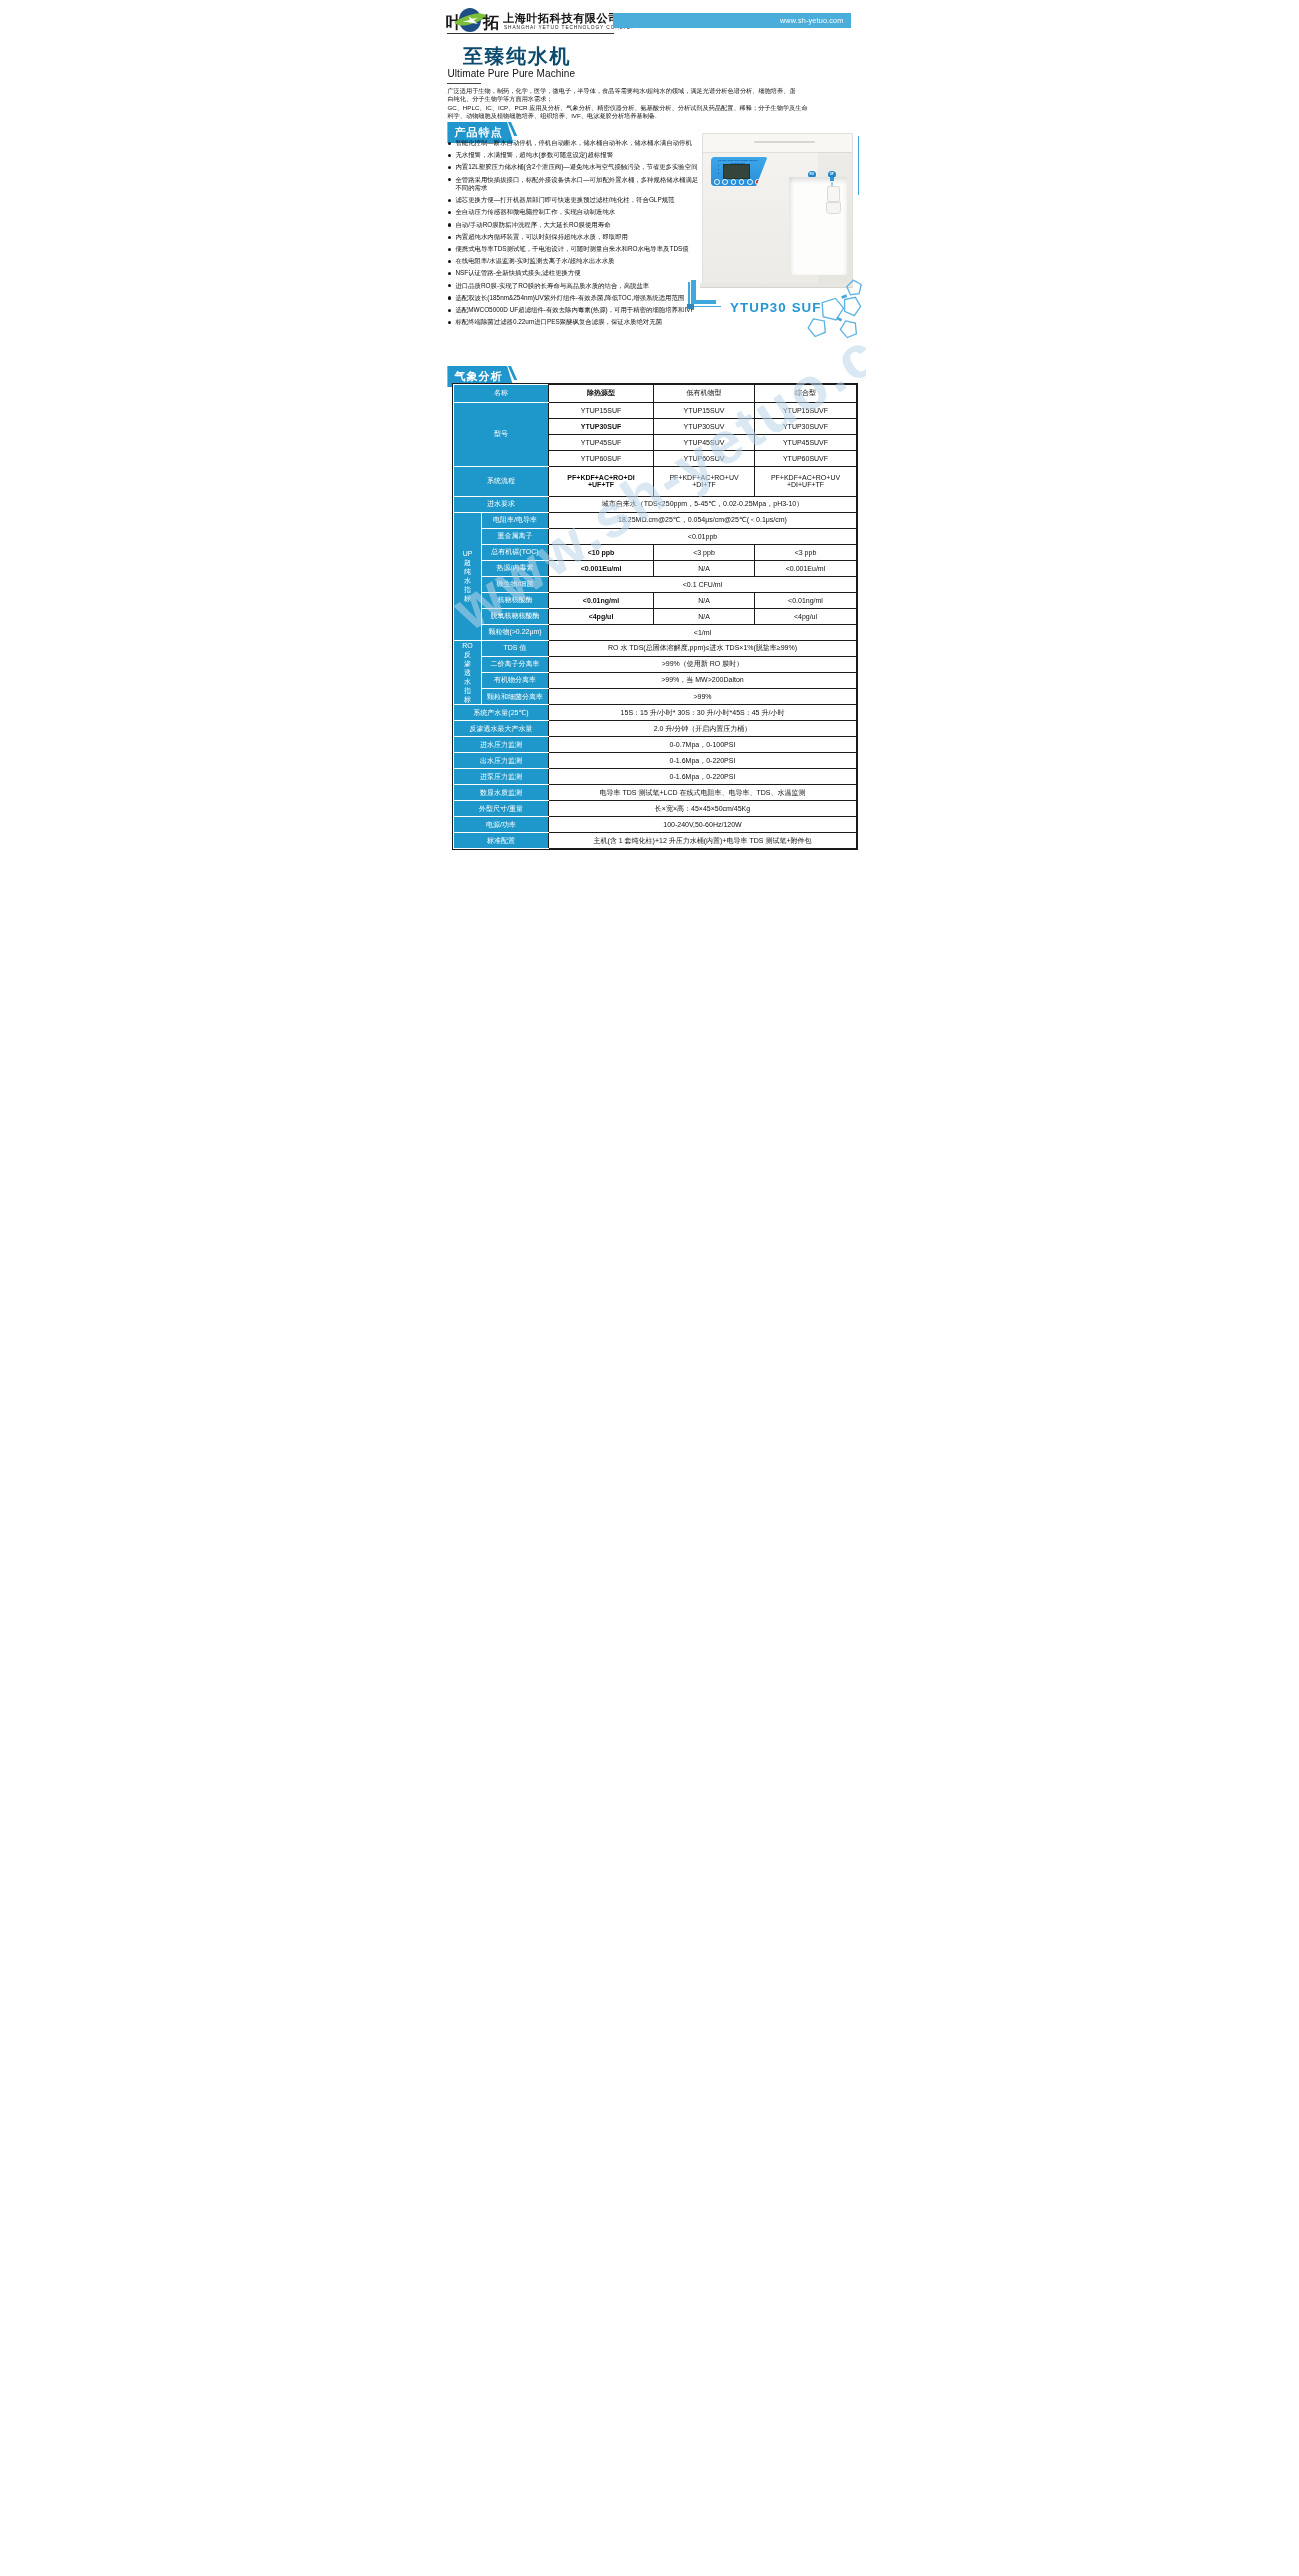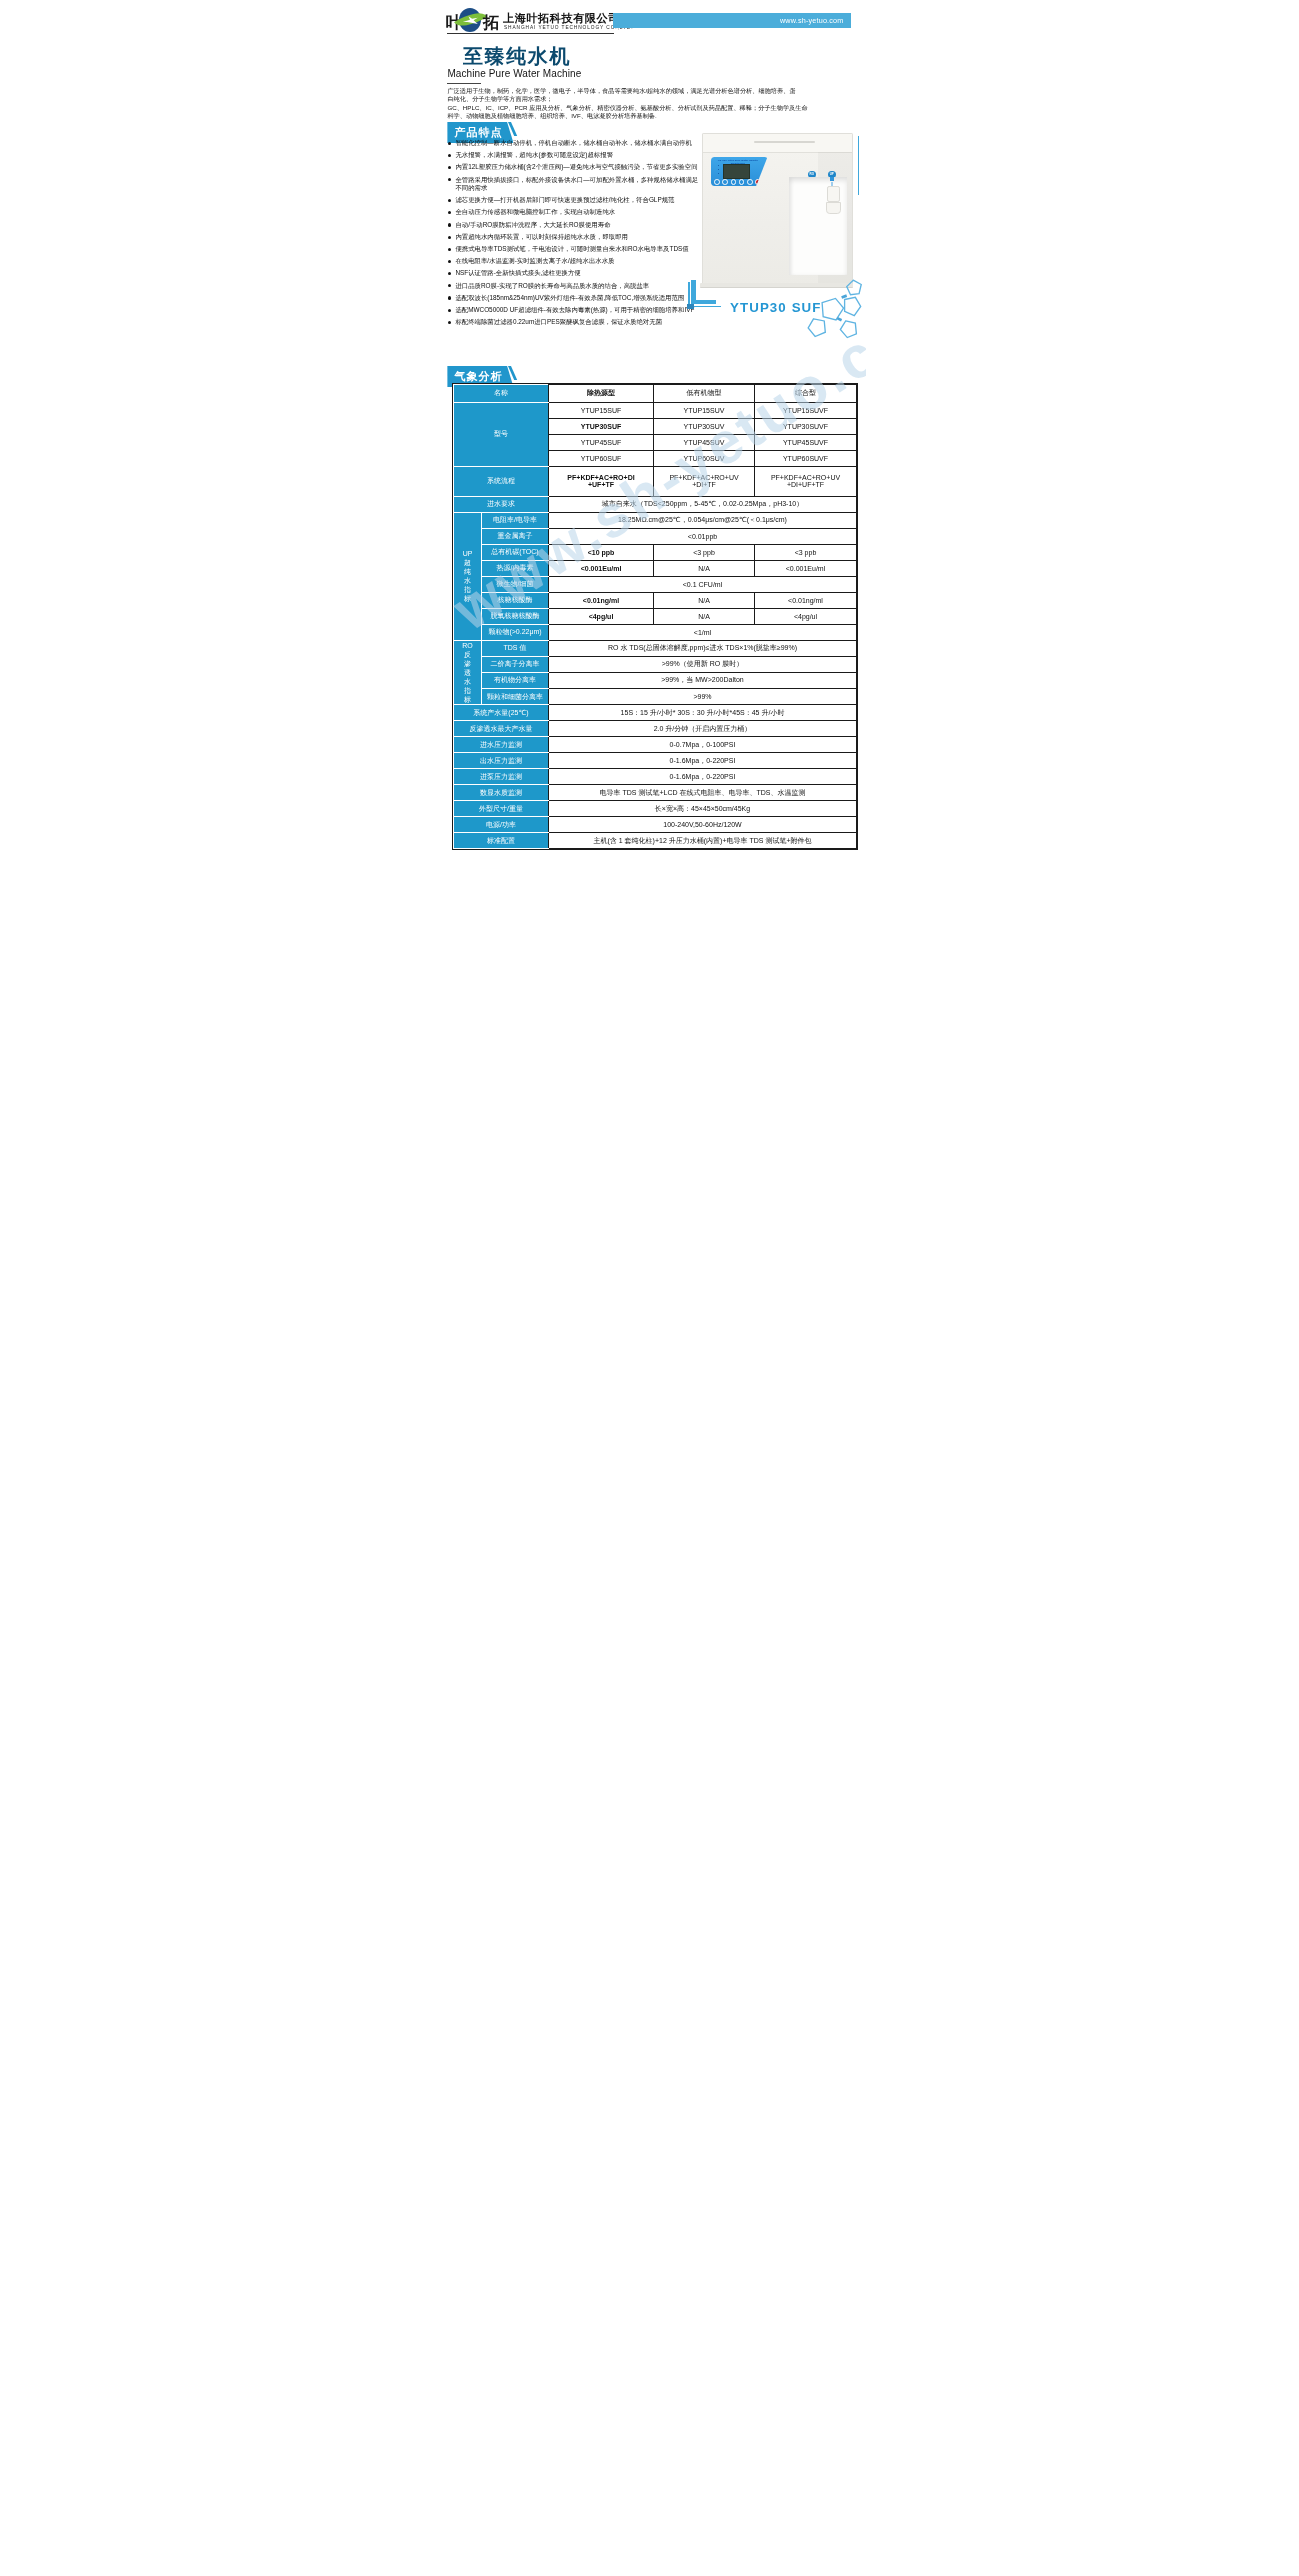--- a/index.html
+++ b/index.html
@@ -108,21 +108,21 @@
   </div>
   <div class="abs" id="logo-cn-right">拓</div>
   <div class="abs" id="company-cn">上海叶拓科技有限公司</div>
   <div class="abs" id="company-en">SHANGHAI YETUO TECHNOLOGY CO.,LTD.</div>
   <div class="abs" id="logo-rule"></div>
   <div class="abs" id="site-bar">
     <span>www.sh-yetuo.com</span>
   </div>
 
   <div class="abs" id="title-cn">至臻纯水机</div>
-  <div class="abs" id="title-en">Machine Pure Water Machine</div>
+  <div class="abs" id="title-en">Ultimate Pure Pure Machine</div>
   <div class="abs" id="title-rule"></div>
   <div class="abs pre" id="intro">广泛适用于生物，制药，化学，医学，微电子，半导体，食品等需要纯水/超纯水的领域，满足光谱分析色谱分析、细胞培养、蛋
 白纯化、分子生物学等方面用水需求；
 GC、HPLC、IC、ICP、PCR 应用及分析、气象分析、精密仪器分析、氨基酸分析、分析试剂及药品配置、稀释；分子生物学及生命
 科学、动物细胞及植物细胞培养、组织培养、IVF、电泳凝胶分析培养基制备.</div>
 
   <div class="abs banner" id="features-banner">产品特点</div>
   <div class="abs banner-stripe" id="features-stripe"></div>
   <ul class="abs" id="features-list">
     <li>智能化控制—断水自动停机，停机自动断水，储水桶自动补水，储水桶水满自动停机</li>

